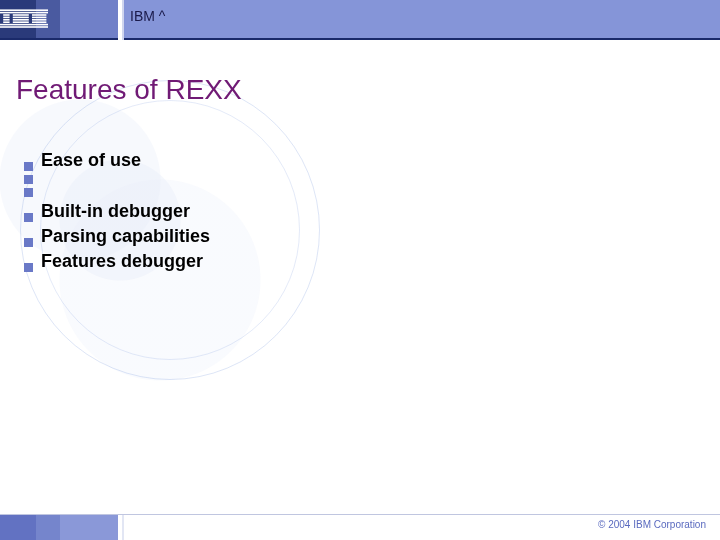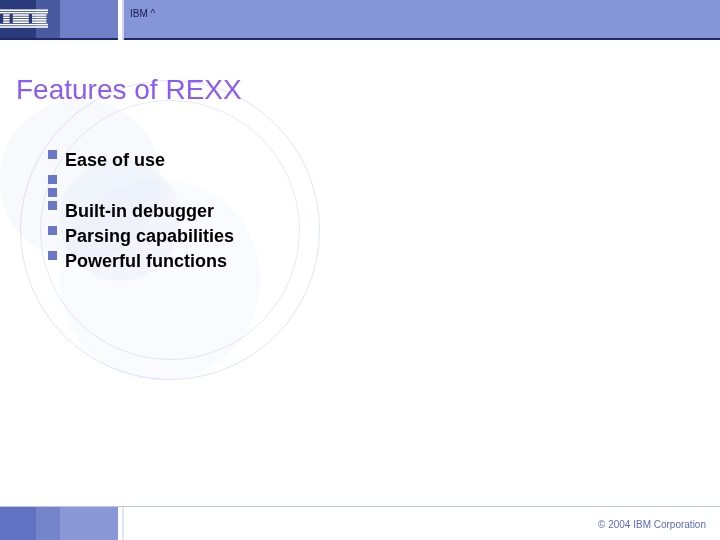--- a/index.html
+++ b/index.html
@@ -39,21 +39,21 @@
     left: 122px;
     top: 0;
     width: 2px;
     height: 40px;
     background: #d0d6ee;
   }
   .header-label {
     position: absolute;
     left: 130px;
     top: 8px;
-    font-size: 10px;
+    font-size: 14px;
     color: #1a1a4a;
     font-family: Arial, sans-serif;
     text-align: right;
   }
   
   .ibm-logo {
     width: 48px;
     height: 20px;
   }
 
@@ -91,35 +91,34 @@
     border: 1px solid rgba(120,150,220,0.2);
     pointer-events: none;
   }
 
   
   .title {
     position: absolute;
     left: 16px;
     top: 74px;
     font-size: 28px;
-    color: #8b5cf6;
+    color: #701a75;
     font-weight: 400;
   }
 
   
   .bullets {
     position: absolute;
     left: 24px;
     top: 150px;
   }
   .bullet-row {
     display: flex;
-    align-items: flex-start;
+    align-items: flex-end;
     margin-bottom: 4px;
-    margin-left: 24px;
   }
   .bullet-sq {
     width: 9px;
     height: 9px;
     background: #6a79c7;
     margin-right: 8px;
     flex-shrink: 0;
   }
   .bullet-text {
     color: #000;
@@ -127,21 +126,21 @@
     font-weight: bold;
     font-family: Arial, Helvetica, sans-serif;
   }
 
   
   .footer {
     position: absolute;
     left: 0;
     bottom: 0;
     width: 100%;
-    height: 34px;
+    height: 26px;
     background: linear-gradient(to right,
       #6272c2 0px, #6272c2 36px,
       #7585cc 36px, #7585cc 60px,
       #8a98d8 60px, #8a98d8 118px,
       #ffffff 118px, #ffffff 720px);
     border-top: 1px solid #c0c6e0;
   }
   .footer-bars {
     position: absolute;
     left: 118px;
@@ -217,21 +216,21 @@
     <div class="bullet-row">
       <span class="bullet-sq"></span>
       <span class="bullet-text">Built-in debugger</span>
     </div>
     <div class="bullet-row">
       <span class="bullet-sq"></span>
       <span class="bullet-text">Parsing capabilities</span>
     </div>
     <div class="bullet-row">
       <span class="bullet-sq"></span>
-      <span class="bullet-text">Powerful functions</span>
+      <span class="bullet-text">Features debugger</span>
     </div>
   </div>
 
   <div class="footer">
     <div class="footer-bars"></div>
     <div class="footer-bars2"></div>
     <div class="footer-copy">© 2004 IBM Corporation</div>
   </div>
 
 </div>

